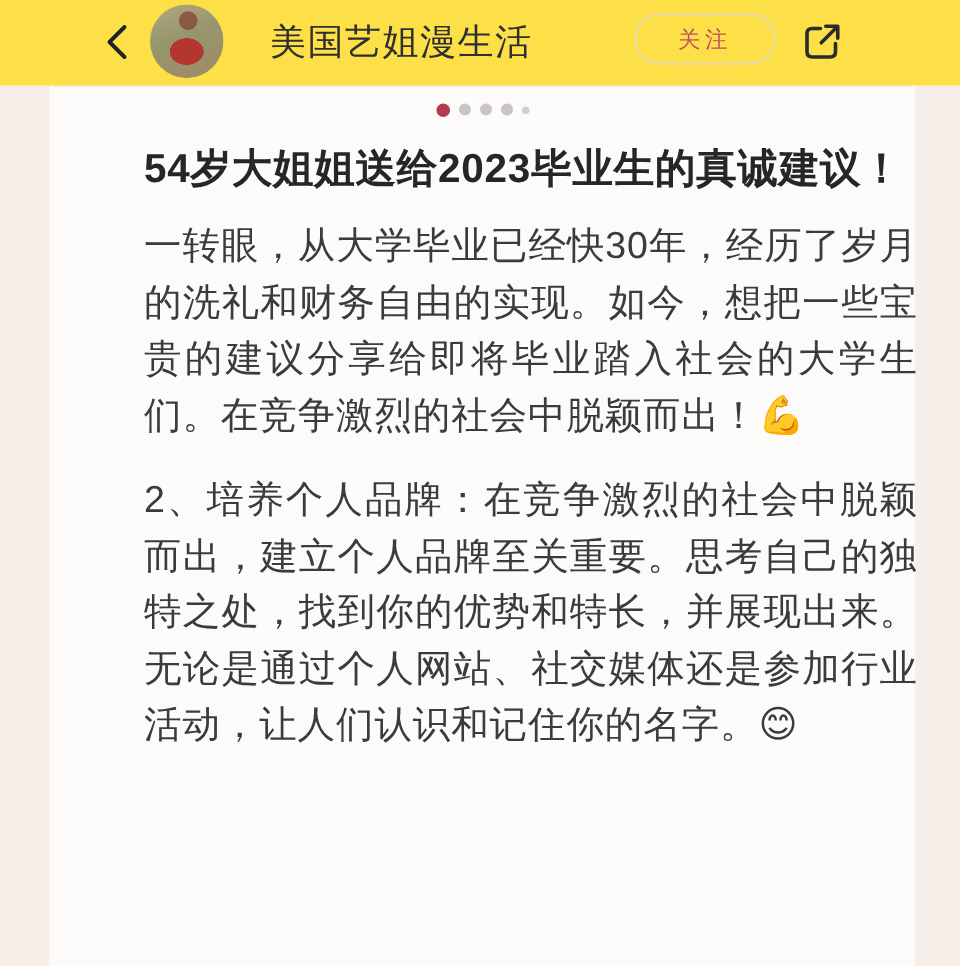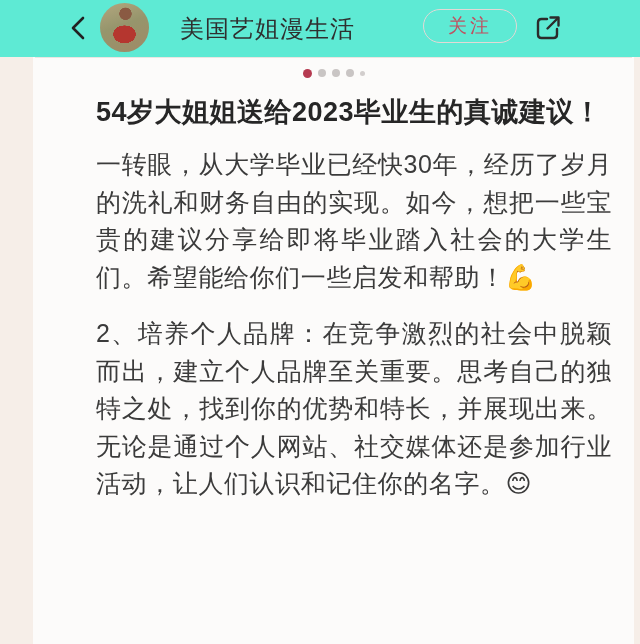--- a/index.html
+++ b/index.html
@@ -4,46 +4,45 @@
 <style>
   html,body{margin:0;padding:0;}
   body{
     width:640px;height:644px;position:relative;overflow:hidden;
     background:#f6eee8;
     font-family:"Liberation Sans","DejaVu Sans",sans-serif;
   }
   .card{
     position:absolute;left:33px;top:0;width:577px;height:644px;
     background:#fcfbfa;
-    padding-left:24px;
   }
   .header{
     position:absolute;top:0;left:0;width:640px;height:57px;
-    background:#5eead4;z-index:5;
+    background:#fde047;z-index:5;
   }
   .back-btn{
     position:absolute;left:64px;top:13px;width:30px;height:30px;
     background:none;border:none;padding:0;cursor:pointer;
   }
   .avatar{
     position:absolute;left:100px;top:3px;width:49px;height:49px;border-radius:50%;
     background:
       radial-gradient(circle at 52% 22%, #8a5a43 0 13%, rgba(0,0,0,0) 14%),
       radial-gradient(ellipse 38% 30% at 50% 64%, #b5362f 0 60%, rgba(0,0,0,0) 61%),
       linear-gradient(160deg,#b3a77f 0%,#96956c 45%,#a08a66 100%);
     cursor:pointer;
   }
   .username{
     position:absolute;left:180px;top:0;height:57px;line-height:57px;
     font-size:24px;font-weight:500;color:#2f2f2f;letter-spacing:1px;
   }
   .follow-btn{
     position:absolute;left:423px;top:9px;width:94px;height:34px;
     border:1.5px solid #e2d9d5;border-radius:18px;background:transparent;
-    font-size:19px;letter-spacing:3px;cursor:pointer;
+    font-size:15px;letter-spacing:3px;cursor:pointer;
     font-family:inherit;
   }
   .share-btn{
     position:absolute;left:531px;top:11px;width:34px;height:34px;
     background:none;border:none;padding:0;cursor:pointer;
   }
   .divider{
     position:absolute;top:57px;left:2px;right:2px;height:1px;background:#eae6e2;
   }
   .dots{
@@ -77,21 +76,21 @@
   <div class="dots">
       <span class="dot active" style="background: rgb(181, 58, 80);"></span>
       <span class="dot"></span>
       <span class="dot"></span>
       <span class="dot"></span>
       <span class="dot small"></span>
     </div>
 
   <div class="content">
     <h1 class="post-title">54岁大姐姐送给2023毕业生的真诚建议！</h1>
-    <p class="post-para">一转眼，从大学毕业已经快30年，经历了岁月的洗礼和财务自由的实现。如今，想把一些宝贵的建议分享给即将毕业踏入社会的大学生们。希望能给你们一些启发和帮助！💪</p>
+    <p class="post-para">一转眼，从大学毕业已经快30年，经历了岁月的洗礼和财务自由的实现。如今，想把一些宝贵的建议分享给即将毕业踏入社会的大学生们。在竞争激烈的社会中脱颖而出！💪</p>
     <p class="post-para">2、培养个人品牌：在竞争激烈的社会中脱颖而出，建立个人品牌至关重要。思考自己的独特之处，找到你的优势和特长，并展现出来。无论是通过个人网站、社交媒体还是参加行业活动，让人们认识和记住你的名字。😊</p>
   </div>
 </div>
 
 <div class="header">
   <button class="back-btn" aria-label="back">
     <span>
       <svg width="30" height="30" viewBox="0 0 30 30">
         <polyline points="19,5 9,15 19,25" fill="none" stroke="#222222" stroke-width="2.6" stroke-linecap="round" stroke-linejoin="round"></polyline>
       </svg>

